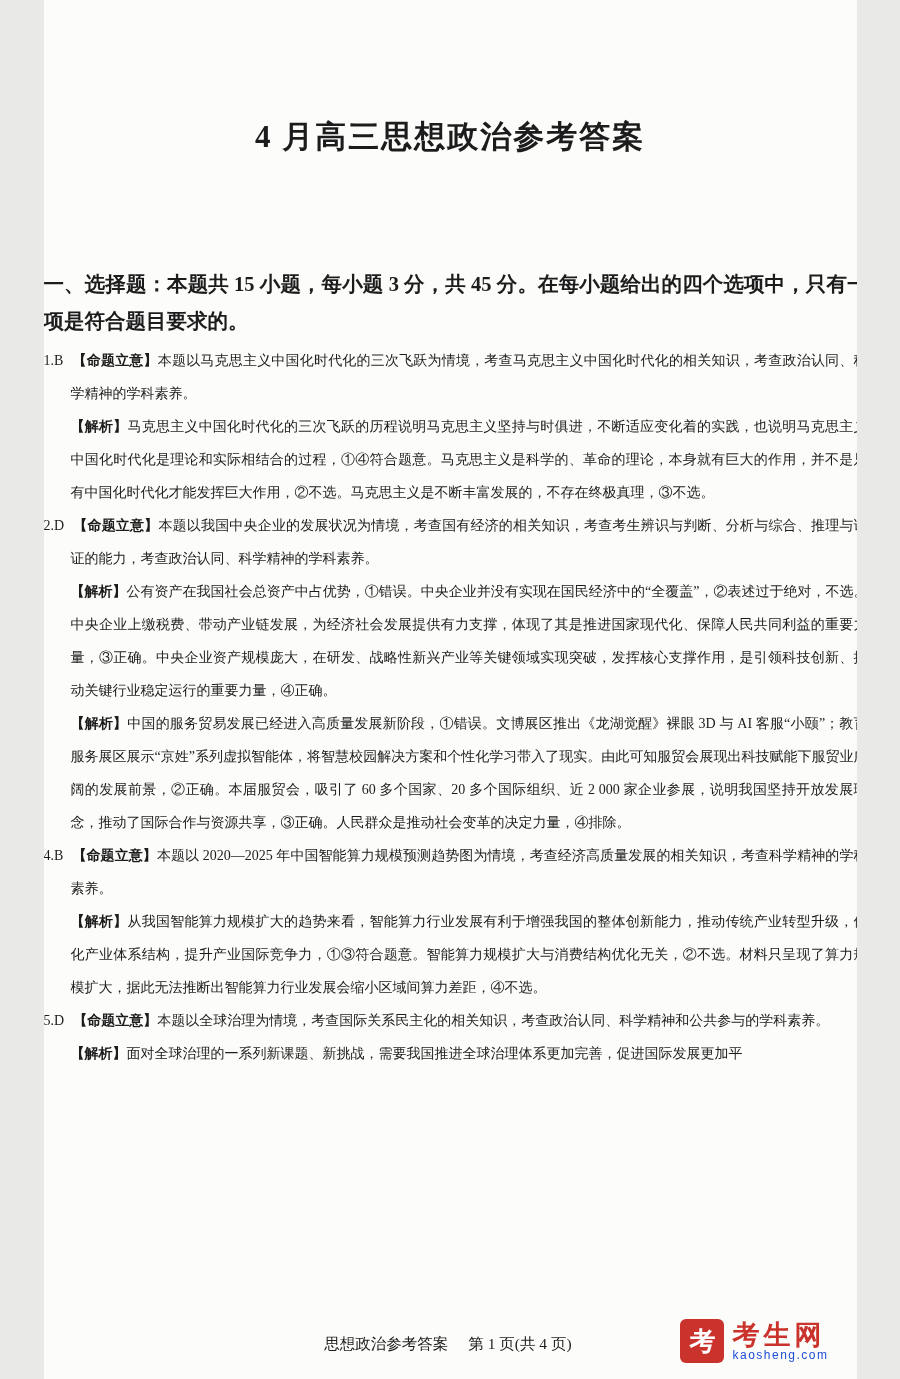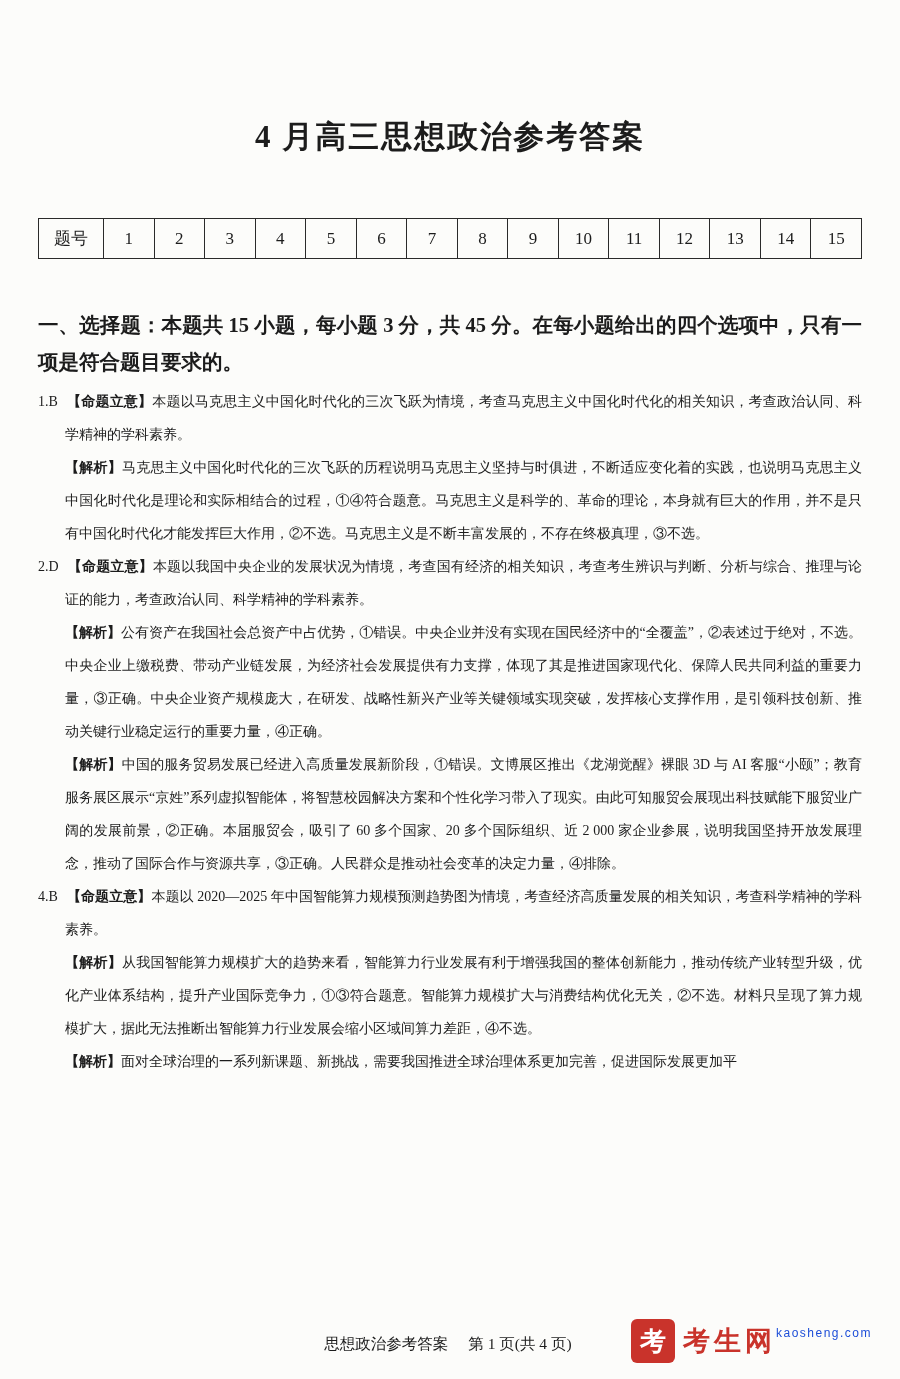--- a/index.html
+++ b/index.html
@@ -4,21 +4,21 @@
 <style>
   html, body { margin: 0; padding: 0; }
   body {
     background: #e9e9e7;
     font-family: "Liberation Serif", "DejaVu Serif", serif;
     color: #1c1c1c;
     -webkit-font-smoothing: antialiased;
   }
   .page {
     position: relative;
-    width: 900px;
+    width: 813px;
     height: 1379px;
     margin: 0 auto;
     background: #fcfcfa;
     overflow: hidden;
   }
   .page-title {
     margin: 0;
     padding-top: 116px;
     text-align: center;
     font-size: 31px;
@@ -81,21 +81,21 @@
     background: #c9332b;
     border-radius: 6px;
     color: #fff;
     font-size: 26px;
     font-weight: bold;
     display: flex;
     align-items: center;
     justify-content: center;
     font-family: "Liberation Sans", sans-serif;
   }
-  .wm-text { display: flex; flex-direction: row; line-height: 1.05; }
+  .wm-text { display: flex; flex-direction: column; line-height: 1.05; }
   .wm-name {
     color: #c9332b;
     font-size: 27px;
     font-weight: bold;
     letter-spacing: 4px;
     font-family: "Liberation Sans", sans-serif;
   }
   .wm-url {
     color: #1d4ed8;
     font-size: 12px;
@@ -105,38 +105,20 @@
 </style>
 </head>
 <body>
 
 <div class="page">
 
   <h1 class="page-title">4 月高三思想政治参考答案</h1>
 
   <table class="answer-table">
     <tbody id="answer-table-body">
-        <tr>
-          <th class="row-label">题号</th>
-          <td>1</td>
-          <td>2</td>
-          <td>3</td>
-          <td>4</td>
-          <td>5</td>
-          <td>6</td>
-          <td>7</td>
-          <td>8</td>
-          <td>9</td>
-          <td>10</td>
-          <td>11</td>
-          <td>12</td>
-          <td>13</td>
-          <td>14</td>
-          <td>15</td>
-        </tr>
       </tbody>
   </table>
 
   <div class="content">
     <p class="section-heading">一、选择题：本题共 15 小题，每小题 3 分，共 45 分。在每小题给出的四个选项中，只有一项是符合题目要求的。</p>
     <div id="items">
         <div class="item">
           <p class="intent"><span class="item-id">1.B</span><span class="seg-label">【命题立意】</span><span class="seg-text">本题以马克思主义中国化时代化的三次飞跃为情境，考查马克思主义中国化时代化的相关知识，考查政治认同、科学精神的学科素养。</span></p>
           <p class="analysis"><span class="seg-label">【解析】</span><span class="seg-text">马克思主义中国化时代化的三次飞跃的历程说明马克思主义坚持与时俱进，不断适应变化着的实践，也说明马克思主义中国化时代化是理论和实际相结合的过程，①④符合题意。马克思主义是科学的、革命的理论，本身就有巨大的作用，并不是只有中国化时代化才能发挥巨大作用，②不选。马克思主义是不断丰富发展的，不存在终极真理，③不选。</span></p>
         </div>
@@ -145,20 +127,21 @@
           <p class="analysis"><span class="seg-label">【解析】</span><span class="seg-text">公有资产在我国社会总资产中占优势，①错误。中央企业并没有实现在国民经济中的“全覆盖”，②表述过于绝对，不选。中央企业上缴税费、带动产业链发展，为经济社会发展提供有力支撑，体现了其是推进国家现代化、保障人民共同利益的重要力量，③正确。中央企业资产规模庞大，在研发、战略性新兴产业等关键领域实现突破，发挥核心支撑作用，是引领科技创新、推动关键行业稳定运行的重要力量，④正确。</span></p>
         </div>
         <div class="item">
           <p class="analysis"><span class="seg-label">【解析】</span><span class="seg-text">中国的服务贸易发展已经进入高质量发展新阶段，①错误。文博展区推出《龙湖觉醒》裸眼 3D 与 AI 客服“小颐”；教育服务展区展示“京姓”系列虚拟智能体，将智慧校园解决方案和个性化学习带入了现实。由此可知服贸会展现出科技赋能下服贸业广阔的发展前景，②正确。本届服贸会，吸引了 60 多个国家、20 多个国际组织、近 2 000 家企业参展，说明我国坚持开放发展理念，推动了国际合作与资源共享，③正确。人民群众是推动社会变革的决定力量，④排除。</span></p>
         </div>
         <div class="item">
           <p class="intent"><span class="item-id">4.B</span><span class="seg-label">【命题立意】</span><span class="seg-text">本题以 2020—2025 年中国智能算力规模预测趋势图为情境，考查经济高质量发展的相关知识，考查科学精神的学科素养。</span></p>
           <p class="analysis"><span class="seg-label">【解析】</span><span class="seg-text">从我国智能算力规模扩大的趋势来看，智能算力行业发展有利于增强我国的整体创新能力，推动传统产业转型升级，优化产业体系结构，提升产业国际竞争力，①③符合题意。智能算力规模扩大与消费结构优化无关，②不选。材料只呈现了算力规模扩大，据此无法推断出智能算力行业发展会缩小区域间算力差距，④不选。</span></p>
         </div>
         <div class="item">
+          <p class="intent"><span class="item-id">5.D</span><span class="seg-label">【命题立意】</span><span class="seg-text">本题以全球治理为情境，考查国际关系民主化的相关知识，考查政治认同、科学精神和公共参与的学科素养。</span></p>
           <p class="analysis"><span class="seg-label">【解析】</span><span class="seg-text">面对全球治理的一系列新课题、新挑战，需要我国推进全球治理体系更加完善，促进国际发展更加平</span></p>
         </div>
       </div>
   </div>
 
   <div class="page-footer">
     <span class="footer-doc">思想政治参考答案</span><span class="footer-page">第 1 页(共 4 页)</span>
   </div>
 
   <div class="watermark">

